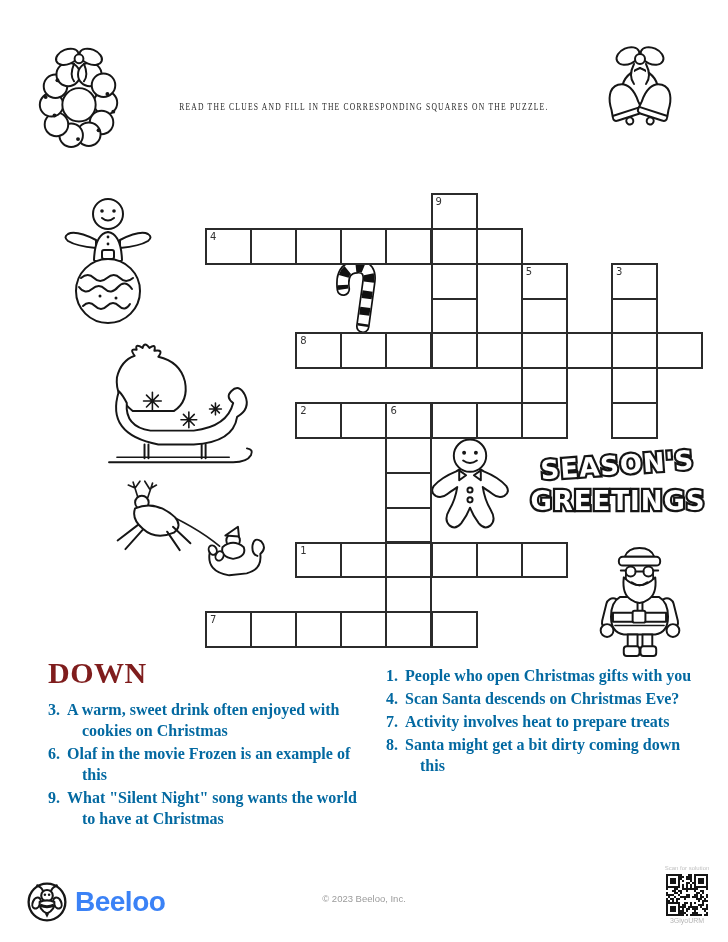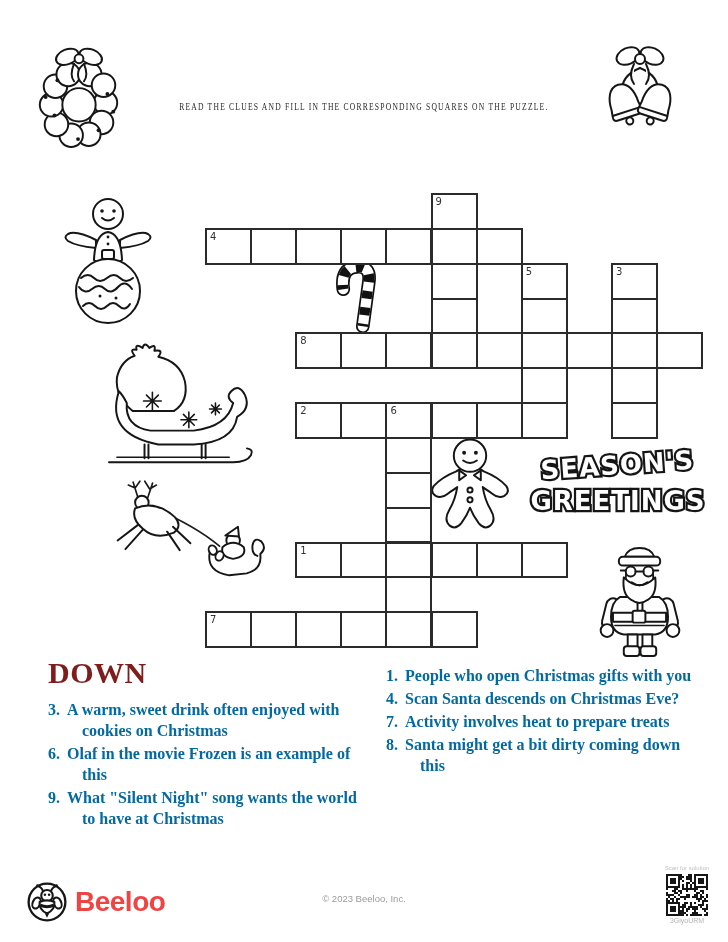--- a/index.html
+++ b/index.html
@@ -21,21 +21,21 @@
   
   .clue-col{position:absolute;z-index:3;}
   .clue-heading{font-size:30px;font-weight:700;letter-spacing:.5px;color:#7f1d1d;}
   .clue-list{margin-top:9px;}
   .clue{font-size:16px;font-weight:700;line-height:21px;color:#0369a1;
         padding-left:34px;text-indent:-34px;margin-bottom:2px;}
   .clue-num{padding-right:3px;}
   
   .brand{position:absolute;left:26px;top:881px;display:flex;align-items:center;z-index:3;}
   .brand-name{font-family:"Liberation Sans",sans-serif;font-weight:700;font-size:28px;
-              color:#ef4444;margin-left:7px;letter-spacing:-.5px;}
+              color:#3b82f6;margin-left:7px;letter-spacing:-.5px;}
   .copyright{position:absolute;left:0;right:0;top:893px;text-align:center;
              font-family:"Liberation Sans",sans-serif;font-size:9.5px;color:#9b9b9b;z-index:3;}
   .qr-block{position:absolute;left:662px;top:864px;width:50px;text-align:center;z-index:3;}
   .qr-caption{font-family:"Liberation Sans",sans-serif;font-size:6px;color:#c2c2c2;line-height:8px;}
   .qr-code-box{margin:2px auto 1px auto;width:42px;height:42px;}
   .qr-id{font-family:"Liberation Sans",sans-serif;font-size:7px;color:#b5b5b5;}
   svg{display:block;}
   .ln{stroke:#161616;fill:none;stroke-width:2;stroke-linecap:round;stroke-linejoin:round;}
   .wh{stroke:#161616;fill:#fff;stroke-width:2;stroke-linecap:round;stroke-linejoin:round;}
 </style>

